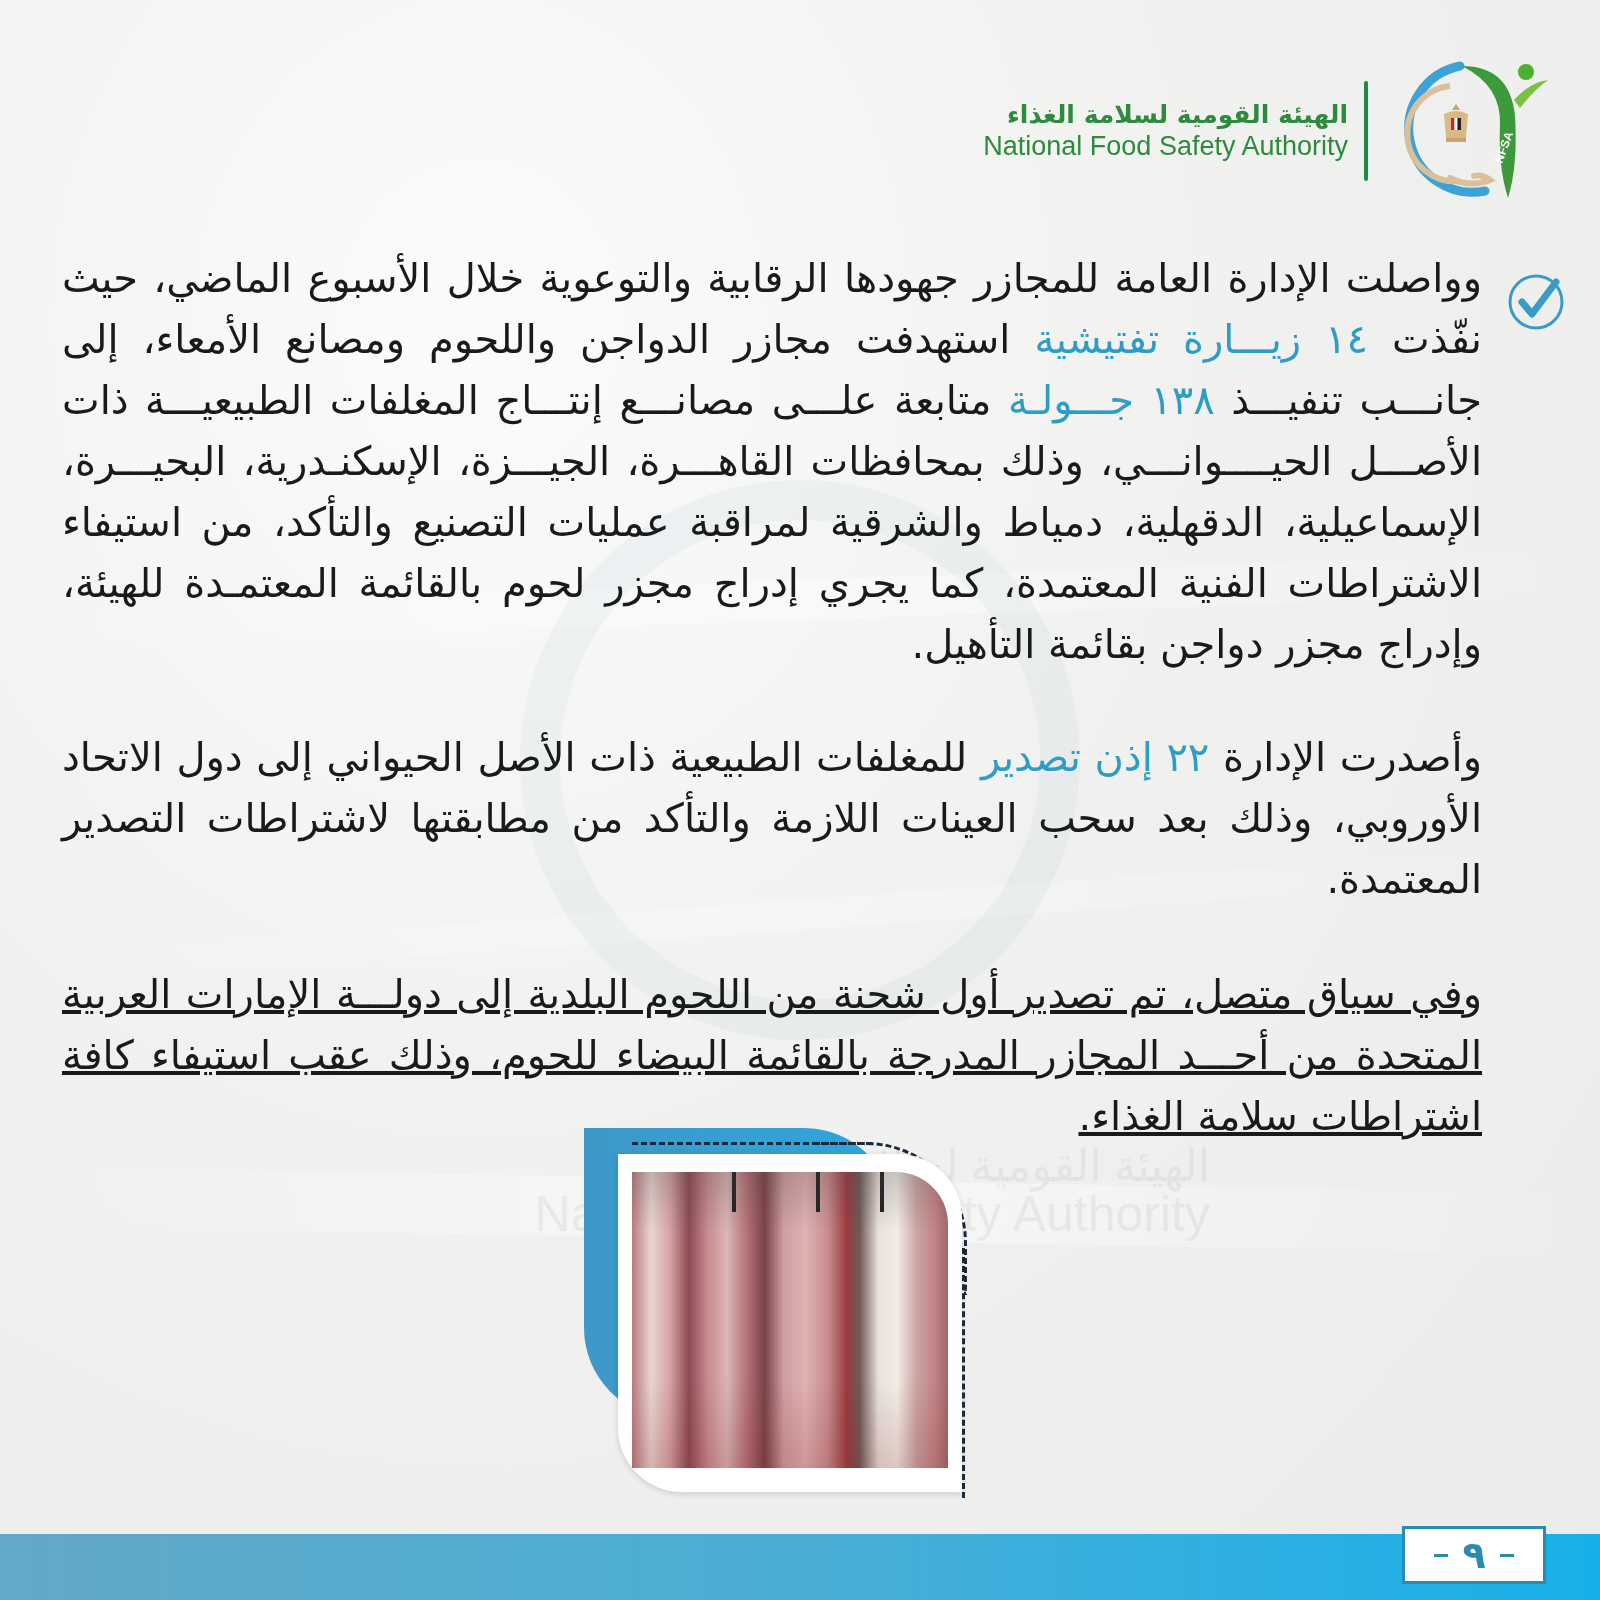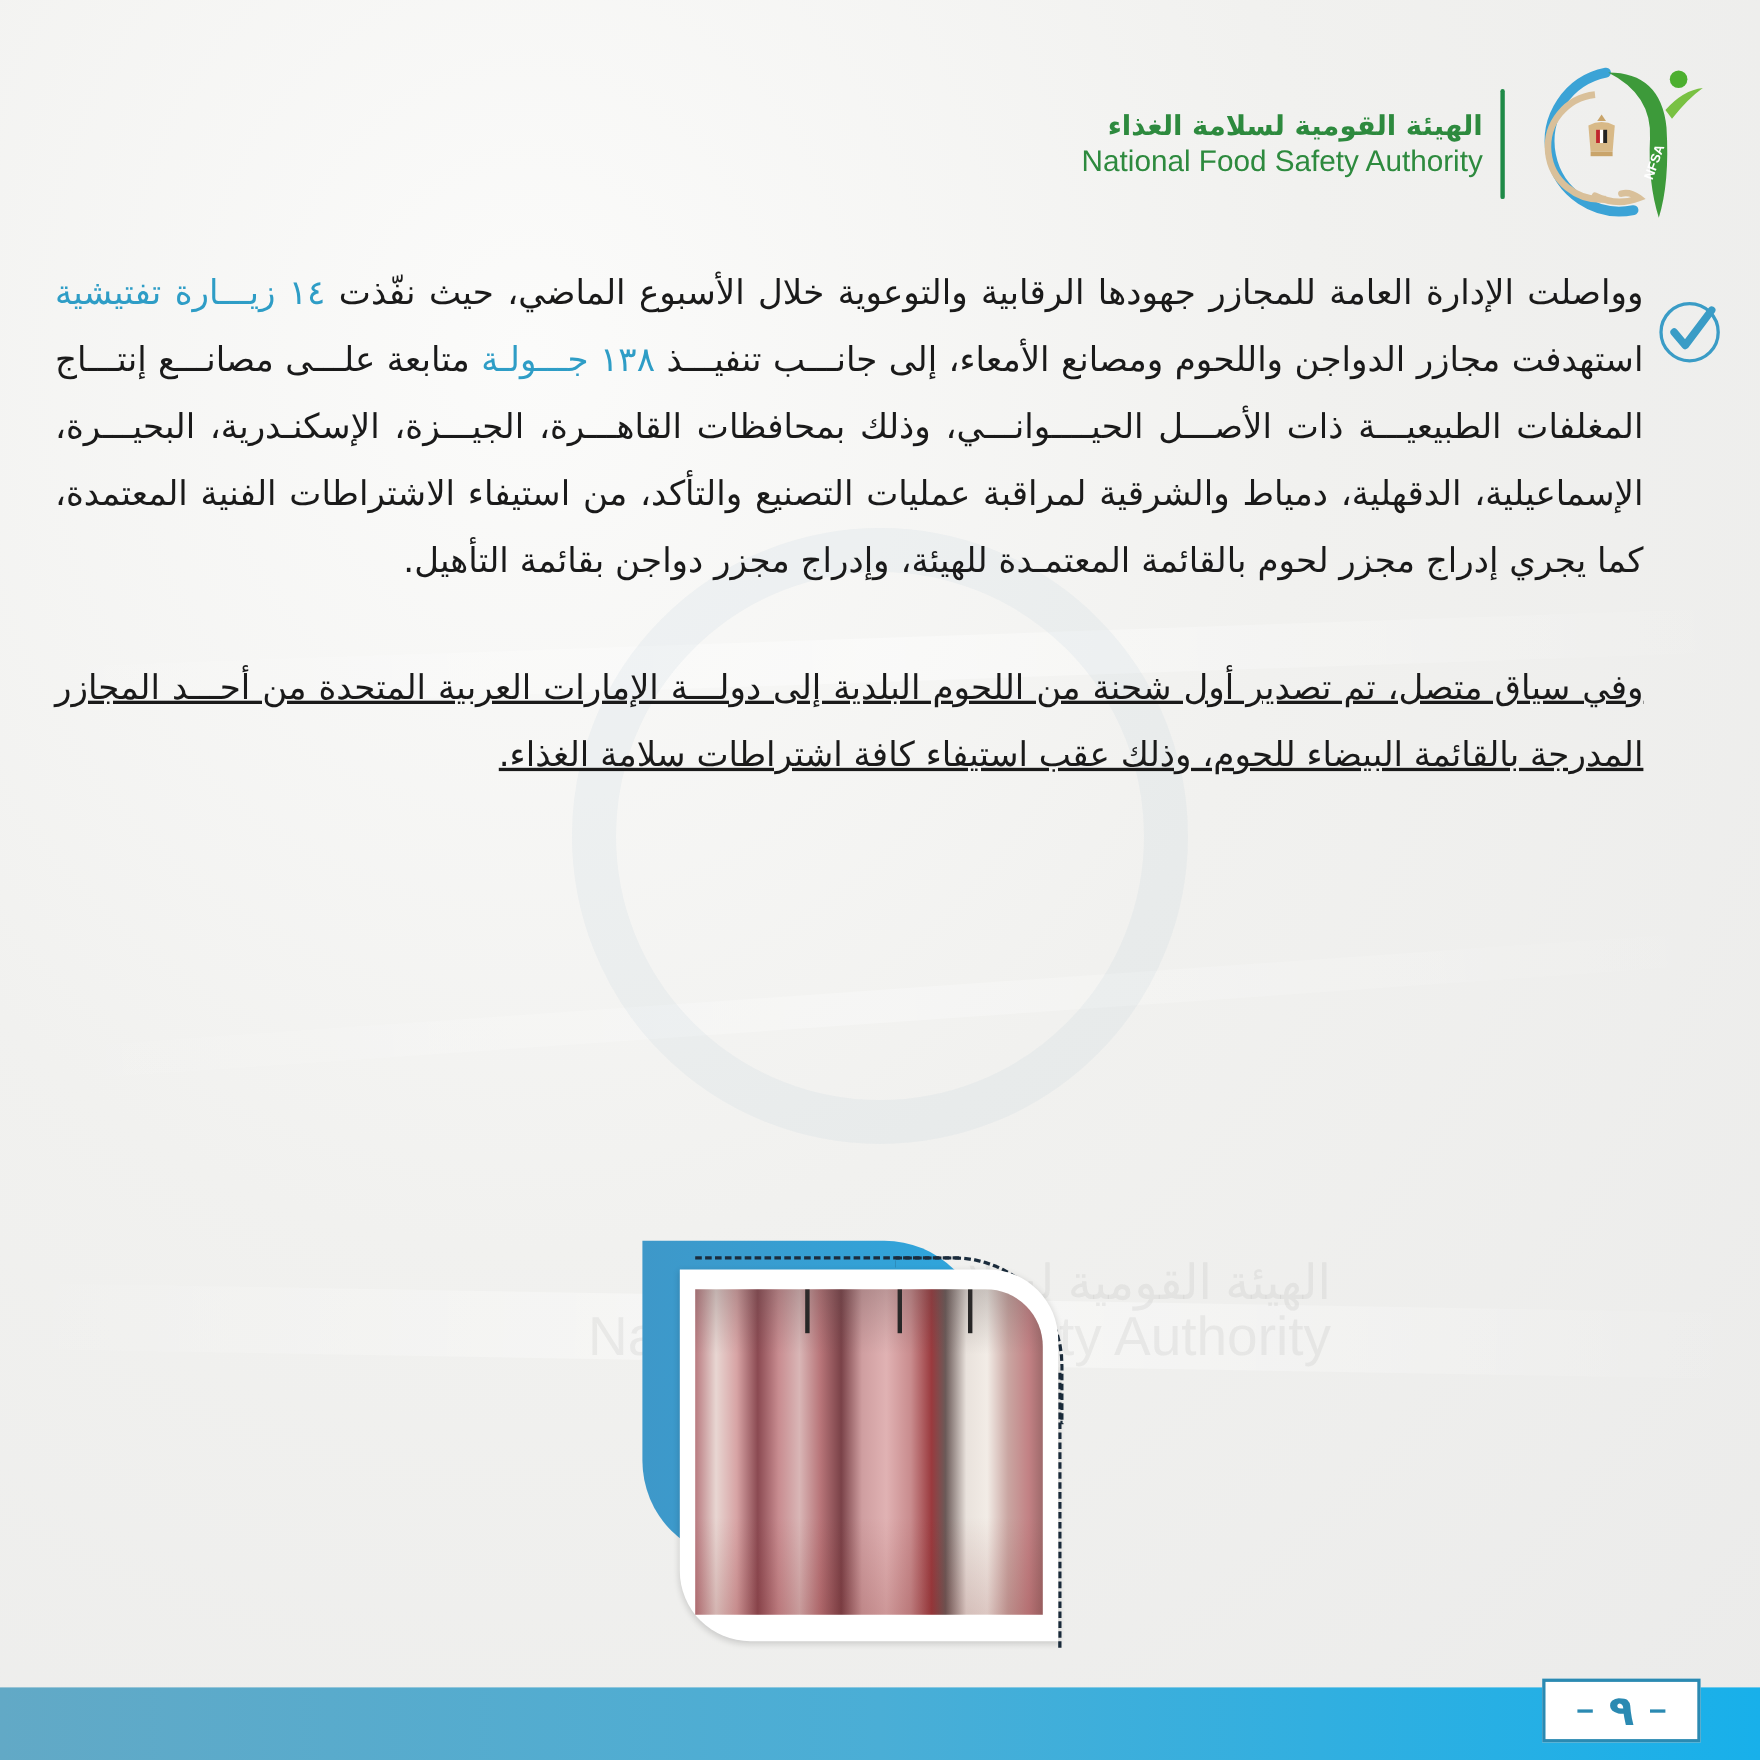--- a/index.html
+++ b/index.html
@@ -32,21 +32,21 @@
   .header { position: absolute; top: 56px; right: 50px; height: 150px; display: flex; align-items: center; direction: ltr; }
   .brand-text { text-align: right; margin-right: 16px; }
   .brand-ar { color: #2d8a3e; font-size: 25px; font-weight: bold; direction: rtl; letter-spacing: 1px; line-height: 30px; }
   .brand-en { color: #2d8a3e; font-family: "Liberation Sans", sans-serif; font-size: 27px; line-height: 32px; }
   .brand-divider { width: 4px; height: 100px; background: #1f8a47; border-radius: 2px; margin-right: 22px; }
   .logo { width: 160px; height: 150px; position: relative; }
   .logo svg { width: 160px; height: 150px; }
 
   
   .content { position: absolute; left: 50px; top: 236px; width: 1444px; direction: rtl; text-align: justify; }
-  .para { color: #1a1a1a; font-size: 31px; line-height: 61px; margin: 0; text-align-last: right; }
+  .para { color: #1a1a1a; font-size: 40px; line-height: 61px; margin: 12px; text-align-last: right; }
   .para .hl { color: #2e9dc6; }
   .para.p2 { margin-top: 52px; }
   .para.p3 { margin-top: 54px; }
   .para.p4 { margin-top: 54px; text-decoration: underline; }
 
   .check-icon { position: absolute; right: 32px; top: 268px; width: 64px; height: 64px; }
 
   
   .photo-wrap { position: absolute; left: 584px; top: 1128px; width: 420px; height: 390px; }
   .photo-back {
@@ -134,20 +134,23 @@
 
 <svg class="check-icon" viewBox="0 0 64 64">
   <circle cx="32" cy="34" r="26" fill="none" stroke="#3a9cc6" stroke-width="3"></circle>
   <path d="M18 34 L28 46 L52 14" fill="none" stroke="#3a9cc6" stroke-width="7" stroke-linecap="round" stroke-linejoin="round"></path>
 </svg>
 
 <div class="content">
   <p class="para p1">
     <span>وواصلت الإدارة العامة للمجازر جهودها الرقابية والتوعوية خلال الأسبوع الماضي، حيث نفّذت </span><span class="hl">١٤ زيـــارة تفتيشية</span><span> استهدفت مجازر الدواجن واللحوم ومصانع الأمعاء، إلى جانـــب تنفيـــذ </span><span class="hl">١٣٨ جـــولـة</span><span> متابعة علـــى مصانـــع إنتـــاج المغلفات الطبيعيـــة ذات الأصـــل الحيــــوانـــي، وذلك بمحافظات القاهـــرة، الجيـــزة، الإسكنـدرية، البحيـــرة، الإسماعيلية، الدقهلية، دمياط والشرقية لمراقبة عمليات التصنيع والتأكد، من استيفاء الاشتراطات الفنية المعتمدة، كما يجري إدراج مجزر لحوم بالقائمة المعتمـدة للهيئة، وإدراج مجزر دواجن بقائمة التأهيل.</span>
   </p>
+  <p class="para p2">
+    <span>وأصدرت الإدارة </span><span class="hl">٢٢ إذن تصدير</span><span> للمغلفات الطبيعية ذات الأصل الحيواني إلى دول الاتحاد الأوروبي، وذلك بعد سحب العينات اللازمة والتأكد من مطابقتها لاشتراطات التصدير المعتمدة.</span>
+  </p>
   <p class="para p4">
     <span>وفي سياق متصل، تم تصدير أول شحنة من اللحوم البلدية إلى دولـــة الإمارات العربية المتحدة من أحـــد المجازر المدرجة بالقائمة البيضاء للحوم، وذلك عقب استيفاء كافة اشتراطات سلامة الغذاء.</span>
   </p>
 </div>
 
 <div class="photo-wrap">
   <div class="photo-back"></div>
   <div class="dash-top"></div>
   <div class="dash-arc"></div>
   <div class="dash-right"></div>

